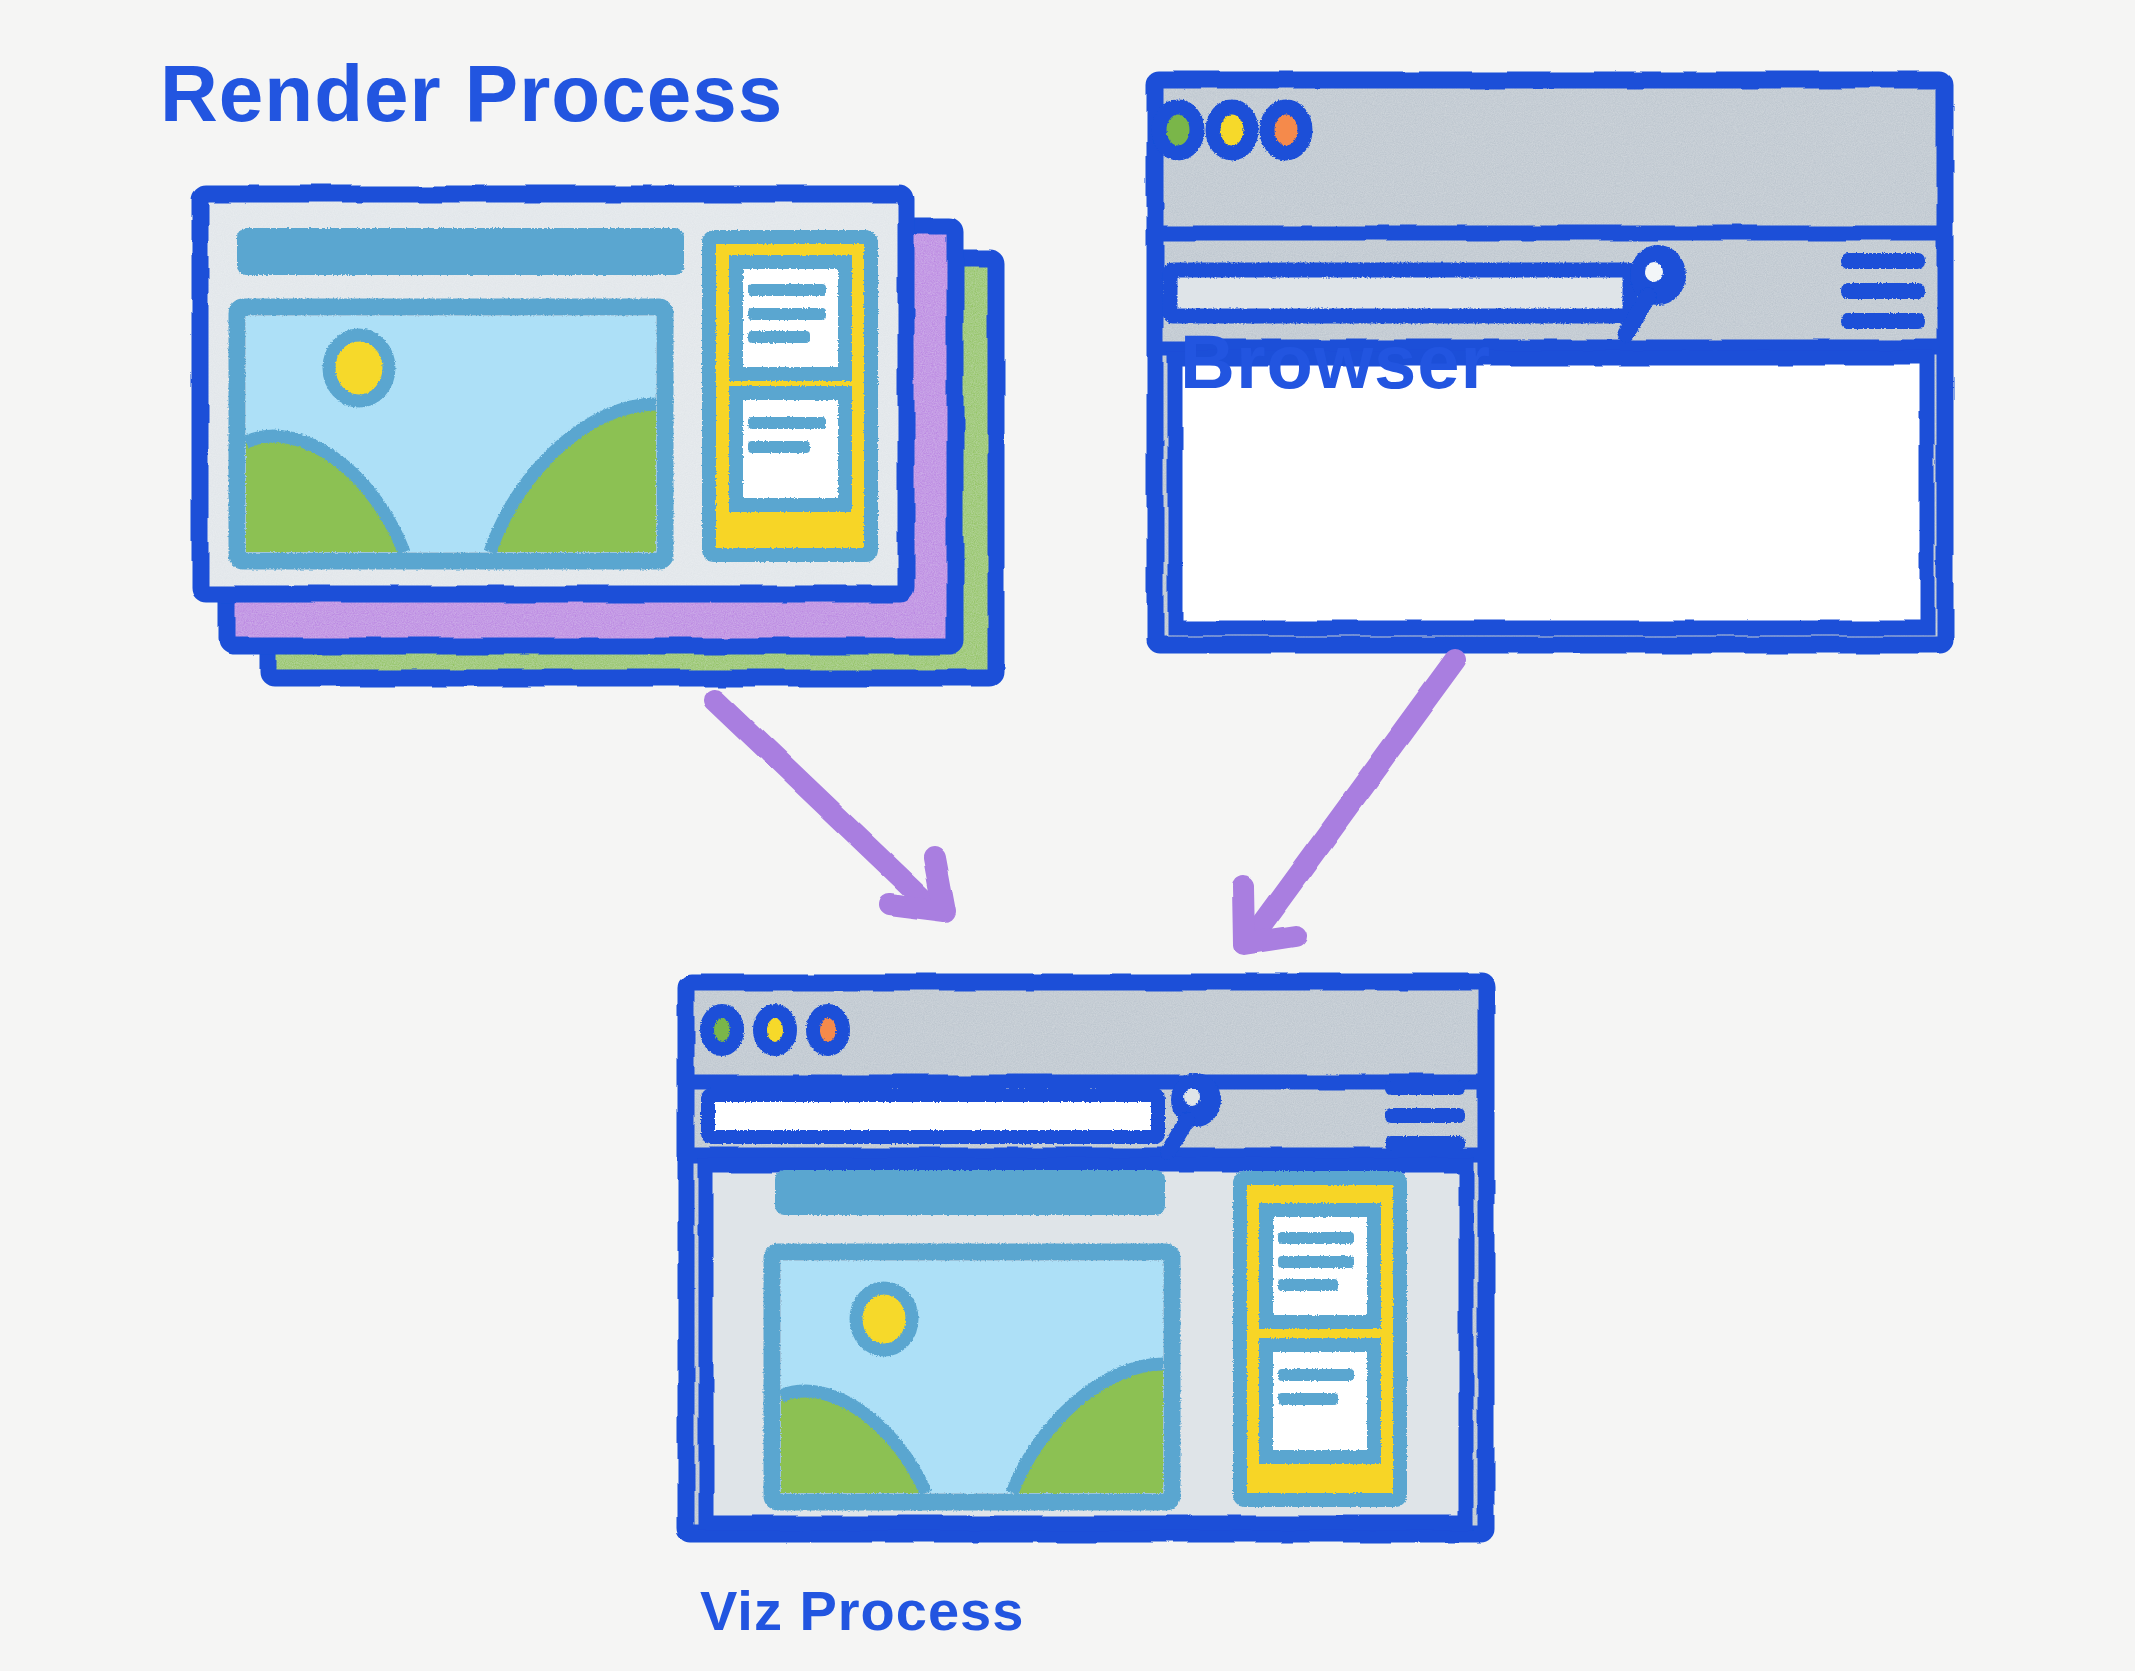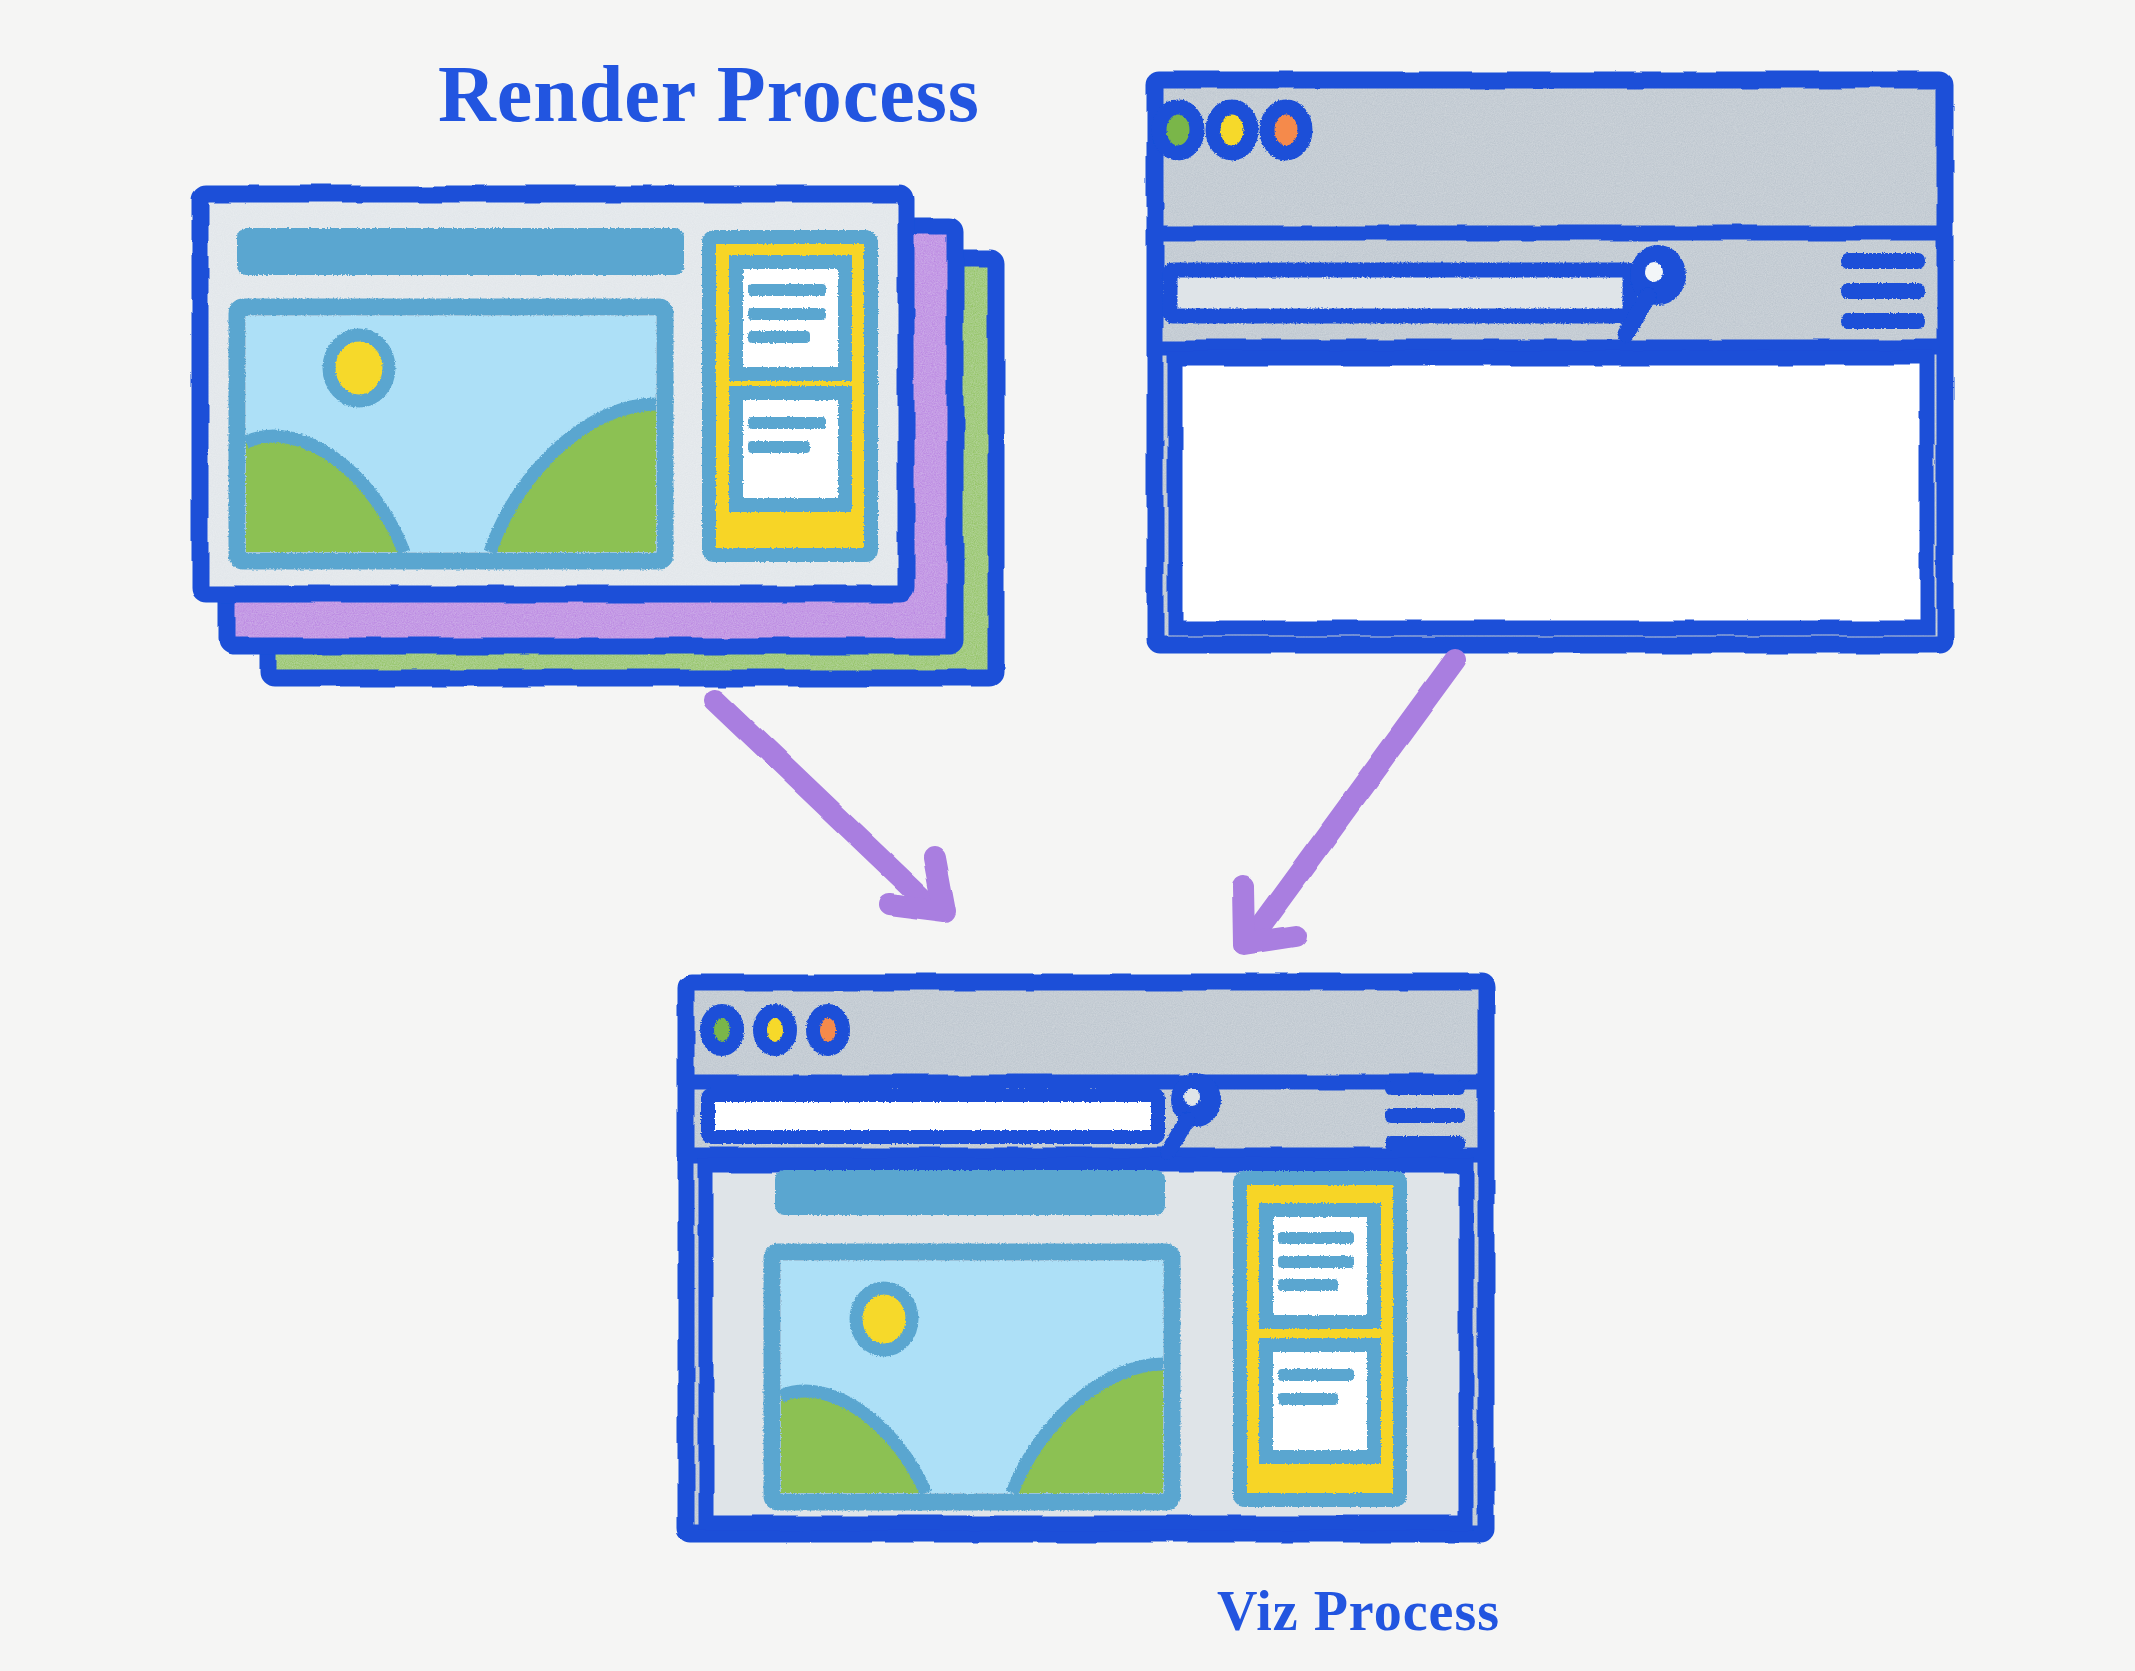--- a/index.html
+++ b/index.html
@@ -7,26 +7,26 @@
     width:2135px;height:1671px;
     background:#f5f5f4;
     font-family:"DejaVu Sans",sans-serif;
     overflow:hidden;
     position:relative;
   }
   .stage{position:absolute;left:0;top:0;width:2135px;height:1671px;}
   .lbl{
     position:absolute;
     color:#2255e0;
-    font-family:Liberation Serif, serif;
+    font-family:Liberation Sans, sans-serif;
     font-weight:700;
     letter-spacing:1px;
     white-space:pre;
     line-height:1.05;
-    text-align:right;
+    text-align:left;
   }
   svg.d{position:absolute;left:0;top:0;width:2135px;height:1671px;}
 </style>
 </head>
 <body>
 
 <div class="stage">
 
   <svg class="d" viewBox="0 0 2135 1671">
     <defs>
@@ -193,16 +193,17 @@
         <rect x="1278" y="1279" width="60" height="12" rx="4" fill="#5aa6d0"></rect>
         <rect x="1266" y="1345" width="108" height="112" fill="#ffffff" stroke="#5aa6d0" stroke-width="14"></rect>
         <rect x="1278" y="1369" width="76" height="12" rx="4" fill="#5aa6d0"></rect>
         <rect x="1278" y="1393" width="60" height="12" rx="4" fill="#5aa6d0"></rect>
       </g>
     </g>
   </svg>
 
   <div class="lbl" style="left:160px;top:52px;width:820px;font-size:80px;">Render Process</div>
 
+  <div class="lbl" style="left:1180px;top:322px;width:740px;font-size:76px;">Browser</div>
 
   <div class="lbl" style="left:700px;top:1582px;width:800px;font-size:56px;">Viz Process</div>
 
 </div>
 
 </body></html>

